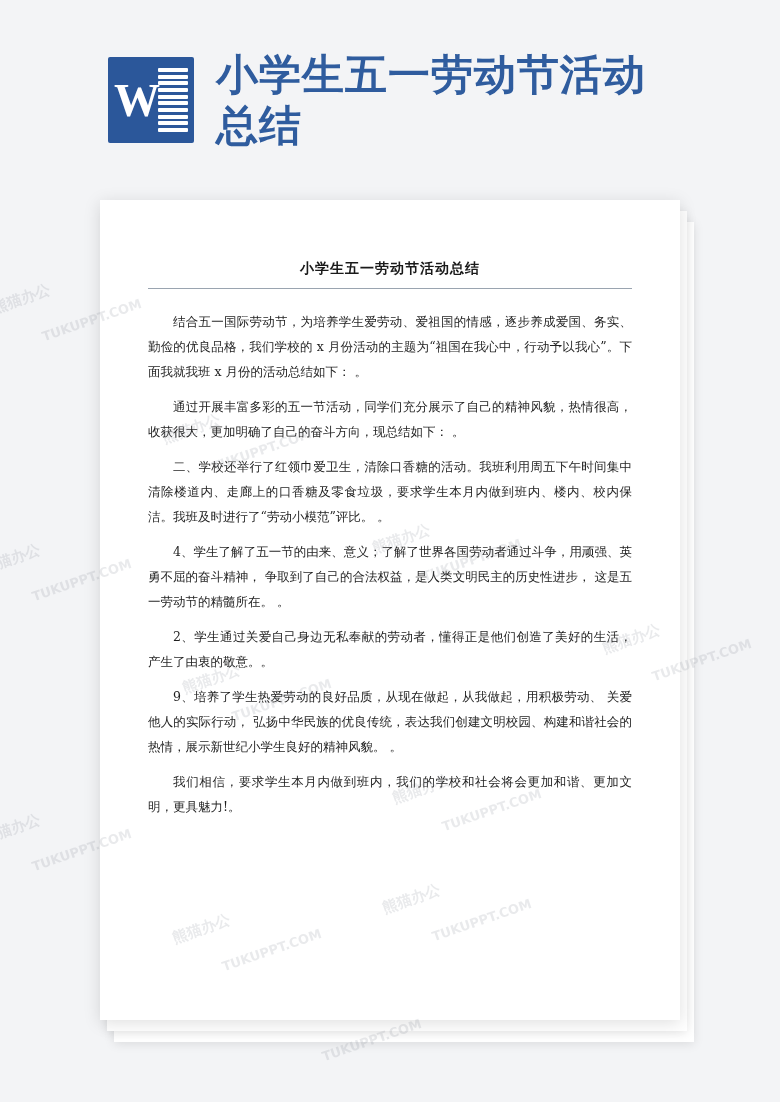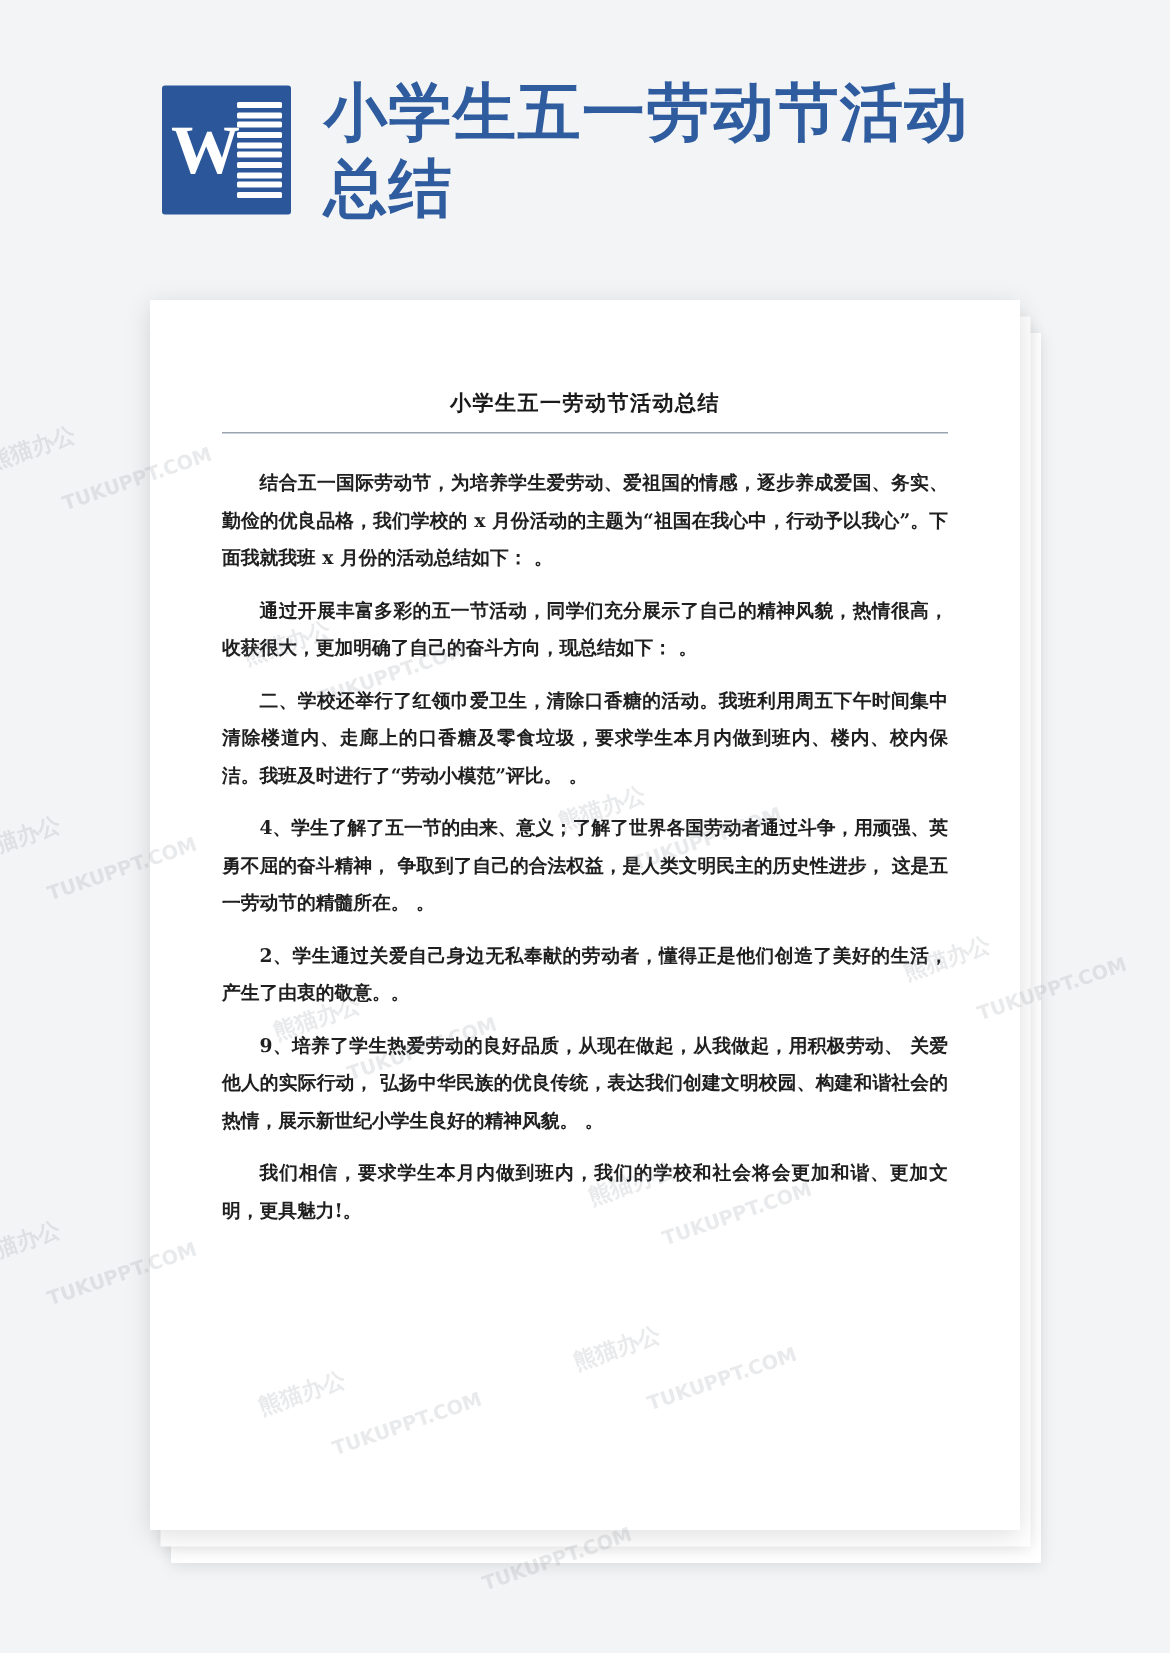--- a/index.html
+++ b/index.html
@@ -127,21 +127,20 @@
     margin: 0 0 20px 0;
   }
   .para {
     font-size: 12.5px;
     line-height: 2.0;
     color: #1f1f1f;
     text-align: justify;
     text-indent: 2em;
     margin: 0 0 10px 0;
     font-family: "DejaVu Serif", "Liberation Serif", serif;
-    font-weight: bold;
   }
 
   
   .wm-layer {
     position: absolute;
     left: 0;
     top: 0;
     width: 780px;
     height: 1102px;
     pointer-events: none;

